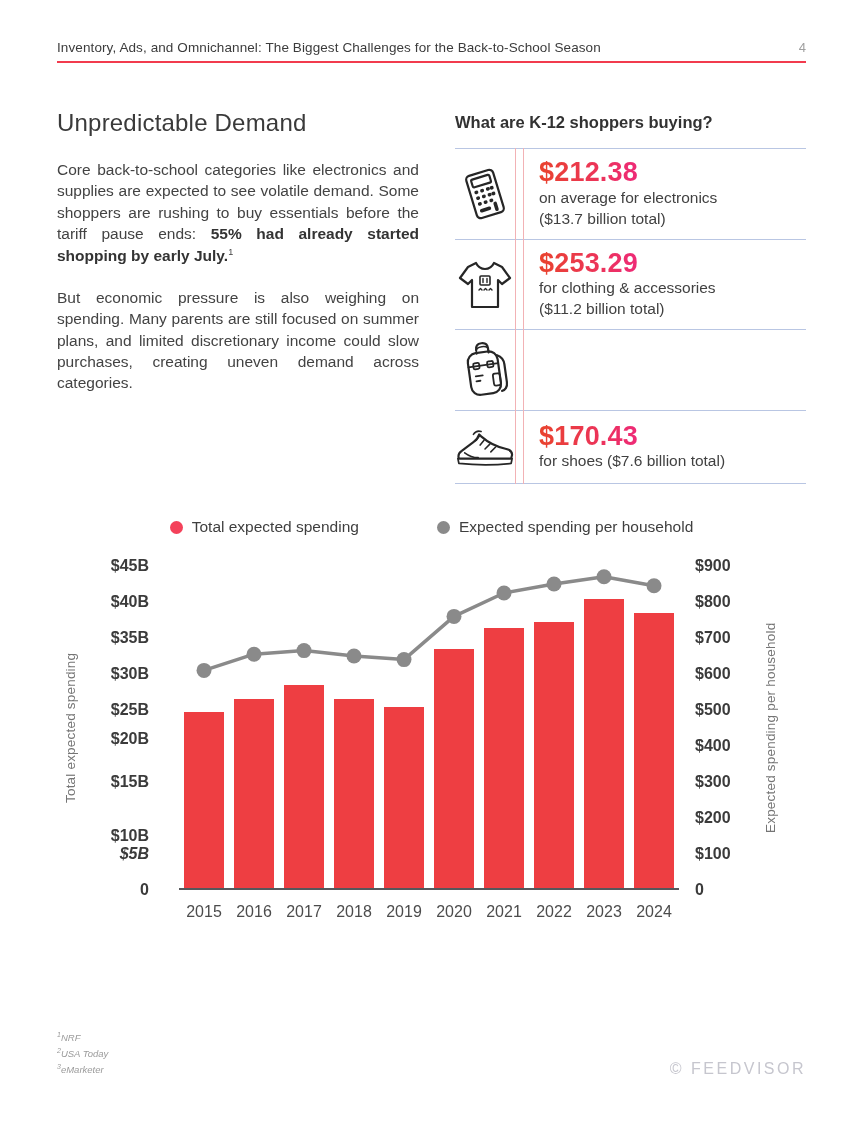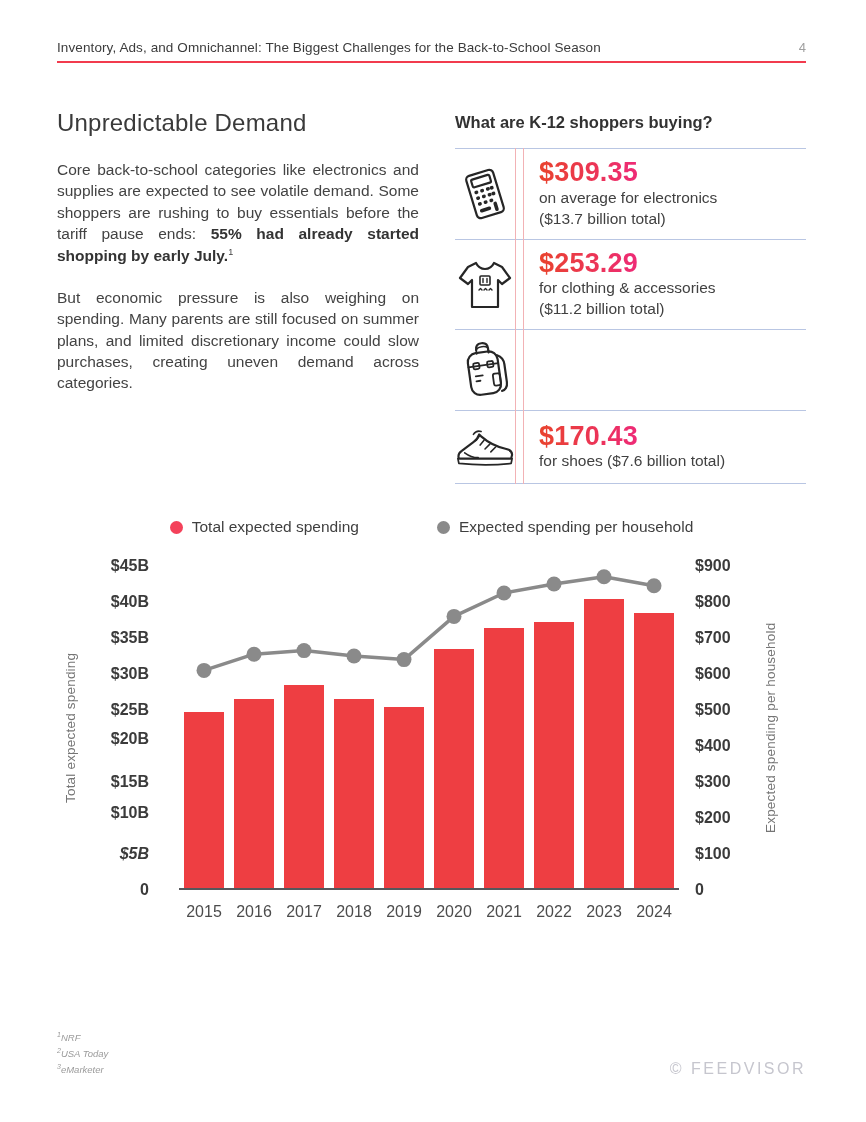--- a/index.html
+++ b/index.html
@@ -148,21 +148,21 @@
                   <rect x="17.5" y="10.5" width="19" height="8" rx="1.5"></rect>
                   <g stroke-width="3.6">
                     <path d="M19 24h.4M25 24h.4M31 24h.4M35 24h.4"></path>
                     <path d="M19 30h.4M25 30h.4M31 30h.4M35 30h.4"></path>
                     <path d="M19 36h.4M25 36h.4M31 36h.4"></path>
                     <path d="M19 43h8M34 40v6"></path>
                   </g>
                 </g>
               </svg>
             </div>
-            <div class="shop-text"><div class="shop-price">$309.35</div><div class="shop-line">on average for electronics</div><div class="shop-line">($13.7 billion total)</div></div>
+            <div class="shop-text"><div class="shop-price">$212.38</div><div class="shop-line">on average for electronics</div><div class="shop-line">($13.7 billion total)</div></div>
           </div>
           <div class="shop-row">
             <div class="shop-icon">
               <svg width="58" height="56" viewBox="0 0 58 56">
                 <path d="M20 7l-8 4-8 11 8 6 4-4v27h26V24l4 4 8-6-8-11-8-4c-2 4-5 6-9 6s-7-2-9-6z"></path>
                 <rect x="24" y="20" width="10" height="9" rx="1" stroke-width="1.6"></rect>
                 <path d="M27 22.5v4M31 22.5v4" stroke-width="1.4"></path>
                 <path d="M23 34l1.5-1.5 1.5 1.5M28 34l1.5-1.5 1.5 1.5M33 34l1.5-1.5 1.5 1.5" stroke-width="1.4"></path>
               </svg>
             </div>
@@ -217,21 +217,21 @@
     <div class="chart-wrap">
       <div class="axis-title">Total expected spending</div>
       <div class="ticks ticks-left" id="ticks-left">
           <span style="top: 0px;">$45B</span>
           <span style="top: 36px;">$40B</span>
           <span style="top: 72px;">$35B</span>
           <span style="top: 108px;">$30B</span>
           <span style="top: 144px;">$25B</span>
           <span style="top: 173px;">$20B</span>
           <span style="top: 216px;">$15B</span>
-          <span style="top: 247px; text-align: center;">$10B</span>
+          <span style="top: 270px; text-align: center;">$10B</span>
           <span style="top: 288px; font-style: italic;">$5B</span>
           <span style="top: 324px;">0</span>
         </div>
       <div class="plot-col">
         <div class="plot" id="plot">
             <div class="bar" style="left: 5px; width: 40px; height: 176px; background: rgb(238, 62, 66);"></div>
             <div class="bar" style="left: 55px; width: 40px; height: 189px; background: rgb(238, 62, 66);"></div>
             <div class="bar" style="left: 105px; width: 40px; height: 203px; background: rgb(238, 62, 66);"></div>
             <div class="bar" style="left: 155px; width: 40px; height: 189px; background: rgb(238, 62, 66);"></div>
             <div class="bar" style="left: 205px; width: 40px; height: 181px; background: rgb(238, 62, 66);"></div>

